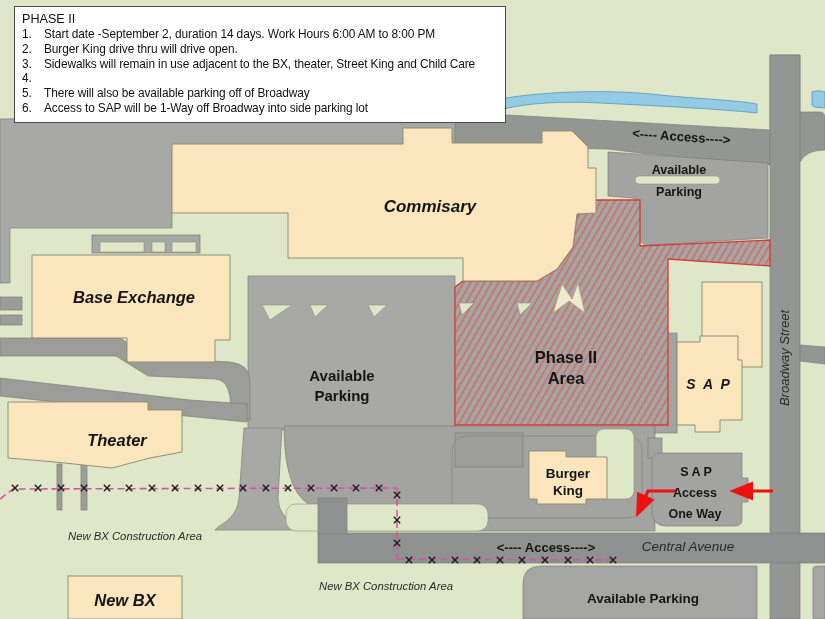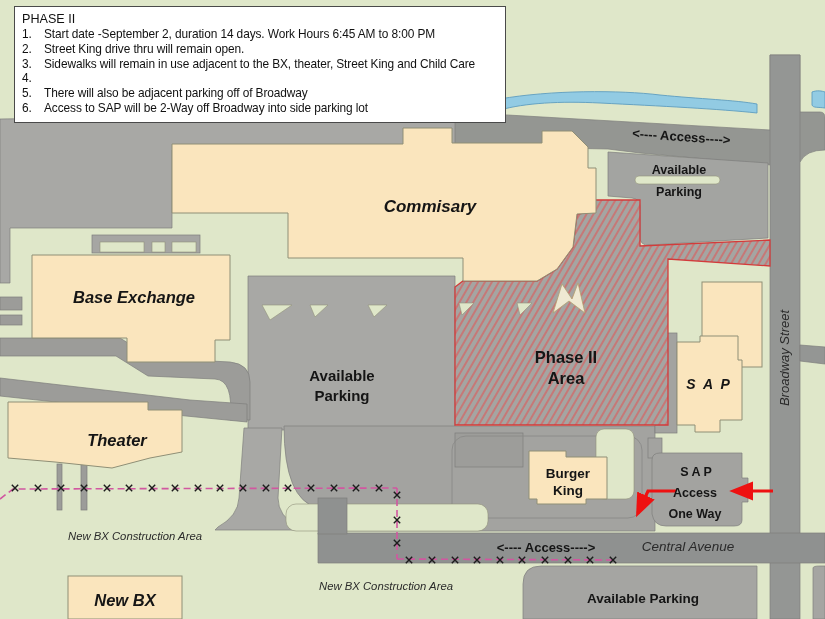--- a/index.html
+++ b/index.html
@@ -172,35 +172,35 @@
     <text class="italic-label" font-size="13.5" x="688" y="551">Central Avenue</text>
     <text class="italic-label" font-size="11.3" x="135" y="540">New BX Construction Area</text>
     <text class="italic-label" font-size="11.3" x="386" y="590">New BX Construction Area</text>
   </g>
 </svg>
 
 <div class="notes">
   <div class="notes-title">PHASE II</div>
   <div class="note-item">
     <span class="num">1.</span>
-    <span>Start date -September 2, duration 14 days. Work Hours 6:45 AM to 8:00 PM</span>
+    <span>Start date -September 2, duration 14 days. Work Hours 6:00 AM to 8:00 PM</span>
   </div>
   <div class="note-item">
     <span class="num">2.</span>
-    <span>Street King drive thru will remain open.</span>
+    <span>Burger King drive thru will drive open.</span>
   </div>
   <div class="note-item">
     <span class="num">3.</span>
     <span>Sidewalks will remain in use adjacent to the BX, theater, Street King and Child Care</span>
   </div>
   <div class="note-item">
     <span class="num">4.</span>
   </div>
   <div class="note-item">
     <span class="num">5.</span>
-    <span>There will also be adjacent parking off of Broadway</span>
+    <span>There will also be available parking off of Broadway</span>
   </div>
   <div class="note-item">
     <span class="num">6.</span>
-    <span>Access to SAP will be 2-Way off Broadway into side parking lot</span>
+    <span>Access to SAP will be 1-Way off Broadway into side parking lot</span>
   </div>
 </div>
 </div>
 
 </body></html>

